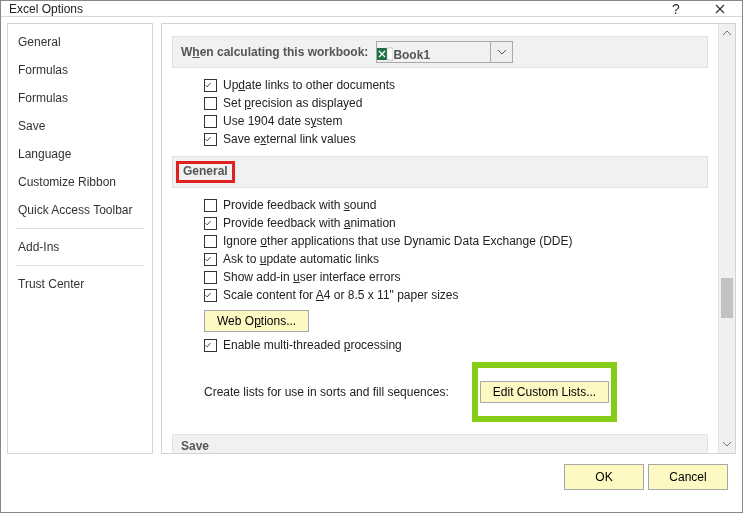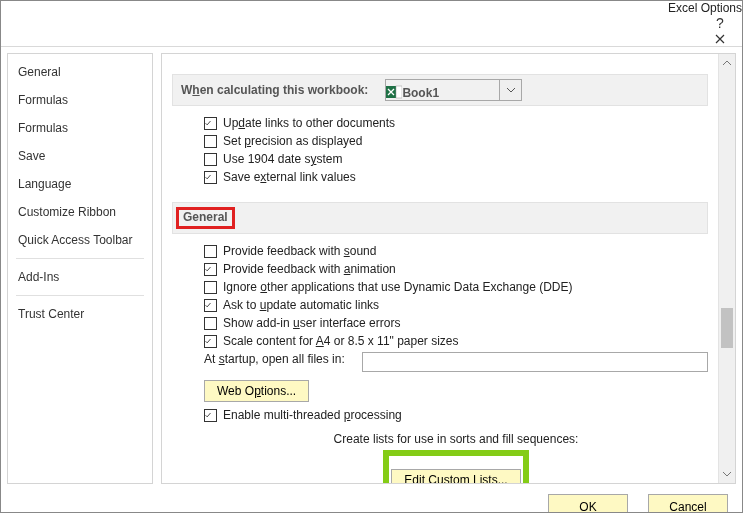--- a/index.html
+++ b/index.html
@@ -9,27 +9,26 @@
     font-size: 12px;
     color: #222;
     background: #fff;
     width: 743px;
     height: 513px;
     overflow: hidden;
     border: 1px solid #888;
   }
   
   .titlebar {
-    height: 46px;
+    height: 16px;
     display: flex;
-    align-items: flex-end;
+    align-items: center;
     padding: 0 0 0 8px;
     border-bottom: 1px solid #d9d9d9;
     background: #fff;
-    flex-direction: column;
   }
   .titlebar .title { flex: 1; font-size: 12px; }
   .titlebar .wbtn {
     width: 44px; height: 30px;
     display:flex; align-items:center; justify-content:center;
     color:#333;
   }
   .titlebar .help { font-size:14px; }
   .titlebar .close svg { width:10px; height:10px; }
   
@@ -87,23 +86,23 @@
     height:40px;
     background:#c2c2c2;
   }
 
   .section-header {
     background:#f1f1f1;
     border:1px solid #e2e2e2;
     padding: 4px 8px;
     font-weight: bold;
     color:#555;
-    margin-top:16px;
+    margin-top:8px;
     margin-bottom:8px;
-    display:flex; align-items:center; gap:17px;
+    display:flex; align-items:center; gap:8px;
   }
   .section-header .hred { border:3px solid #e02020; padding:0 4px 2px 4px; margin-left:-5px; }
 
   .row { display:flex; align-items:center; gap:6px; padding:2px 0 2px 32px; }
   .checkbox {
     width:13px; height:13px; border:1px solid #333; display:inline-flex;
     align-items:center; justify-content:center; background:#fff; flex-shrink:0;
   }
   .checkbox.checked::after {
     content:""; display:block; width:9px; height:9px;
@@ -131,28 +130,28 @@
     border:1px solid #a8a8a8;
     height:22px;
   }
   .workbook-combo .txt { padding-right: 60px; }
   .workbook-combo .dd {
     width:22px; height:100%; border-left:1px solid #a8a8a8;
     display:flex; align-items:center; justify-content:center;
     background:#efefef;
   }
 
-  .seq-row { padding:8px 0 4px 32px; display:flex; align-items:center; gap:4px;flex-direction:column; }
+  .seq-row { padding:8px 0 4px 32px; display:flex; align-items:center; gap:23px; }
 
   .footer {
     height:44px;
     padding: 8px 14px;
     display:flex;
     justify-content:flex-end;
-    gap:20px;
+    gap:4px;
     align-items:center;
     border-top: 1px solid #fff;
   }
   .footer .btn { min-width:80px; height:26px; }
 
   
   .excel-icon { width:16px; height:16px; display:block;}
 </style>
 </head>
 <body>
@@ -262,24 +261,20 @@
       </div>
       <div class="row">
         <span class="checkbox checked">
             <svg viewBox="0 0 11 11">
               <path d="M1 5 L4 8 L10 1" stroke="#333" stroke-width="1.6" fill="none"></path>
             </svg>
           </span>
         <span class="cblabel"><span>Scale content for </span><span class="underline-accel">A</span><span>4 or 8.5 x 11" paper sizes</span></span>
       </div>
 
-      <div class="label-sub">
-        <span class="lbl"><span>At </span><span class="underline-accel">s</span><span>tartup, open all files in:</span></span>
-        <input type="text" value="" style="">
-      </div>
 
       <div style="padding:6px 0 4px 32px;">
         <button class="btn"><span>Web O</span><span class="underline-accel">p</span><span>tions...</span></button>
       </div>
 
       <div class="row">
         <span class="checkbox checked">
             <svg viewBox="0 0 11 11">
               <path d="M1 5 L4 8 L10 1" stroke="#333" stroke-width="1.6" fill="none"></path>
             </svg>

